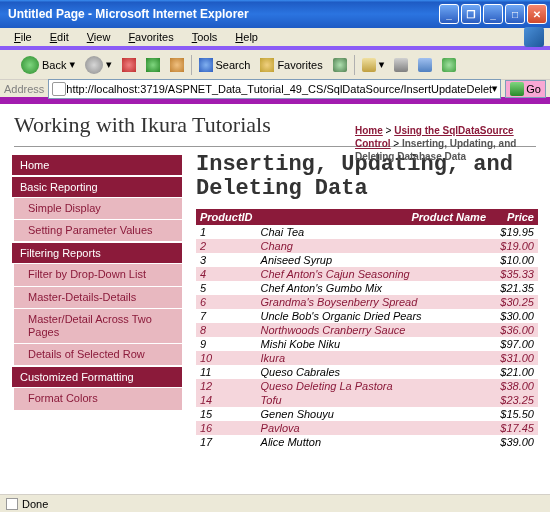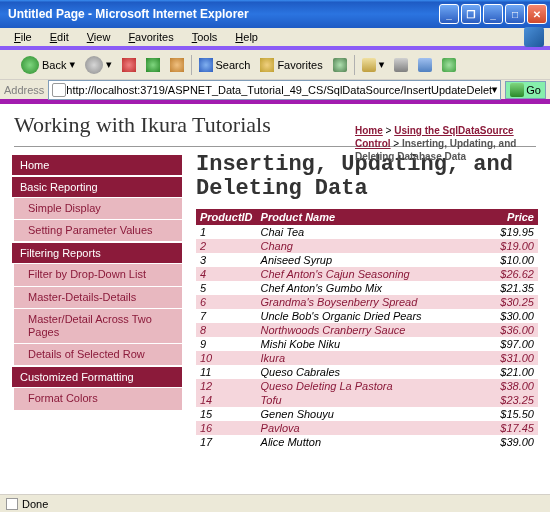--- a/index.html
+++ b/index.html
@@ -20,42 +20,42 @@
 .ticon { width: 18px; height: 18px; border-radius: 50%; display: inline-block; }
 .back-ico { background: radial-gradient(circle,#7fd67f,#2a8a2a); }
 .fwd-ico { background: radial-gradient(circle,#d6d6d6,#8a8a8a); }
 .stop-ico { background: radial-gradient(circle,#f08080,#c03030); width: 14px; height: 14px; }
 .refresh-ico { background: radial-gradient(circle,#7fd67f,#2a8a2a); width: 14px; height: 14px; }
 .home-ico { background: radial-gradient(circle,#f0c080,#c08030); width: 14px; height: 14px; }
 .search-ico { background: radial-gradient(circle,#80b0f0,#3060c0); width: 14px; height: 14px; }
 .fav-ico { background: radial-gradient(circle,#f0d080,#c0a030); width: 14px; height: 14px; }
 .sep { width: 1px; height: 20px; background: #b0b0b0; margin: 0 2px; }
 .tinyico { width: 14px; height: 14px; display: inline-block; border-radius: 2px; }
-.addrbar { height: 24px; background: #ece9d8; display: flex; align-items: center; padding: 0 4px; gap: 4px; border-bottom: 5px solid #a21caf; }
+.addrbar { height: 24px; background: #ece9d8; display: flex; align-items: center; padding: 0 4px; gap: 4px; border-bottom: 7px solid #a21caf; }
 .addrbar label { color: #808080; }
 .addrbox { flex: 1; display: flex; align-items: center; background: white; border: 1px solid #7f9db9; height: 20px; padding: 0 3px; }
 .addrbox input { flex: 1; border: none; outline: none; font-size: 11px; }
-.gobtn { display: flex; align-items: center; gap: 2px; padding: 1px 4px; border: 1px solid #7f9db9; background: #86efac; }
+.gobtn { display: flex; align-items: center; gap: 2px; padding: 1px 4px; border: 1px solid #7f9db9; background: #f9a8d4; }
 .go-ico { width: 14px; height: 14px; background: linear-gradient(to bottom,#7fd67f,#2a8a2a); border-radius: 2px; }
 .content { background: white; height: 390px; overflow: hidden; position: relative; }
 .page-title { font-family: Georgia, serif; font-size: 22px; padding: 8px 0 4px 14px; color: #333; }
 .breadcrumb { position: absolute; top: 20px; left: 355px; font-size: 10px; width: 175px; line-height: 1.3; }
 .breadcrumb a { color: #8b1a3a; font-weight: bold; text-decoration: underline; }
 .breadcrumb .cur { color: #555; font-weight: bold; }
 .hr { border-top: 1px solid #999; margin: 4px 14px 6px 14px; }
 .main-area { display: flex; }
 .sidebar { width: 182px; padding-left: 14px; }
 .side-header { background: #8b1a3a; color: white; padding: 4px 8px; font-size: 11px; margin-top: 2px; margin-left: -2px; }
 .side-item { background: #e8b8c0; color: #8b1a3a; padding: 4px 8px 4px 14px; font-size: 11px; border-top: 1px solid white; min-height: 22px; display: flex; align-items: center; line-height: 1.2; }
 .rcol { flex: 1; padding: 0 12px 0 14px; }
 .h1 { font-family: Liberation Mono, monospace; font-size: 22px; font-weight: bold; color: #333; margin-bottom: 8px; line-height: 1.1; }
 table { width: 100%; border-collapse: collapse; font-size: 11px; font-style: italic; }
 thead th { background: #8b1a3a; color: white; font-weight: bold; padding: 2px 4px; }
 thead th:first-child { text-align: left; width: 58px; }
-thead th:nth-child(2) { text-align: left; }
+thead th:nth-child(2) { text-align: right; }
 thead th:last-child { text-align: right; width: 48px; }
 tbody td { padding: 1px 4px; }
 tbody td:first-child { text-align: left; }
 tbody td:nth-child(2) { text-align: left; }
 tbody td:last-child { text-align: right; }
 tbody tr.alt { background: #f5d6dc; color: #8b1a3a; }
 .statusbar { height: 18px; background: #ece9d8; border-top: 1px solid #d4d0c8; display: flex; align-items: center; padding: 0 6px; font-size: 11px; }
 .statusbar .right { margin-left: auto; display: flex; align-items: center; gap: 4px; margin-top: 32px; }
 .zone-ico { width: 12px; height: 12px; background: radial-gradient(circle,#80b0f0,#3060c0); border-radius: 50%; }
 .done-ico { width: 12px; height: 12px; display: inline-block; margin-right: 4px; background: #fff; border: 1px solid #999; }
@@ -188,21 +188,21 @@
               <td>$19.00</td>
             </tr>
             <tr>
               <td>3</td>
               <td>Aniseed Syrup</td>
               <td>$10.00</td>
             </tr>
             <tr class="alt">
               <td>4</td>
               <td>Chef Anton's Cajun Seasoning</td>
-              <td>$26.62</td>
+              <td>$35.33</td>
             </tr>
             <tr>
               <td>5</td>
               <td>Chef Anton's Gumbo Mix</td>
               <td>$21.35</td>
             </tr>
             <tr class="alt">
               <td>6</td>
               <td>Grandma's Boysenberry Spread</td>
               <td>$30.25</td>

